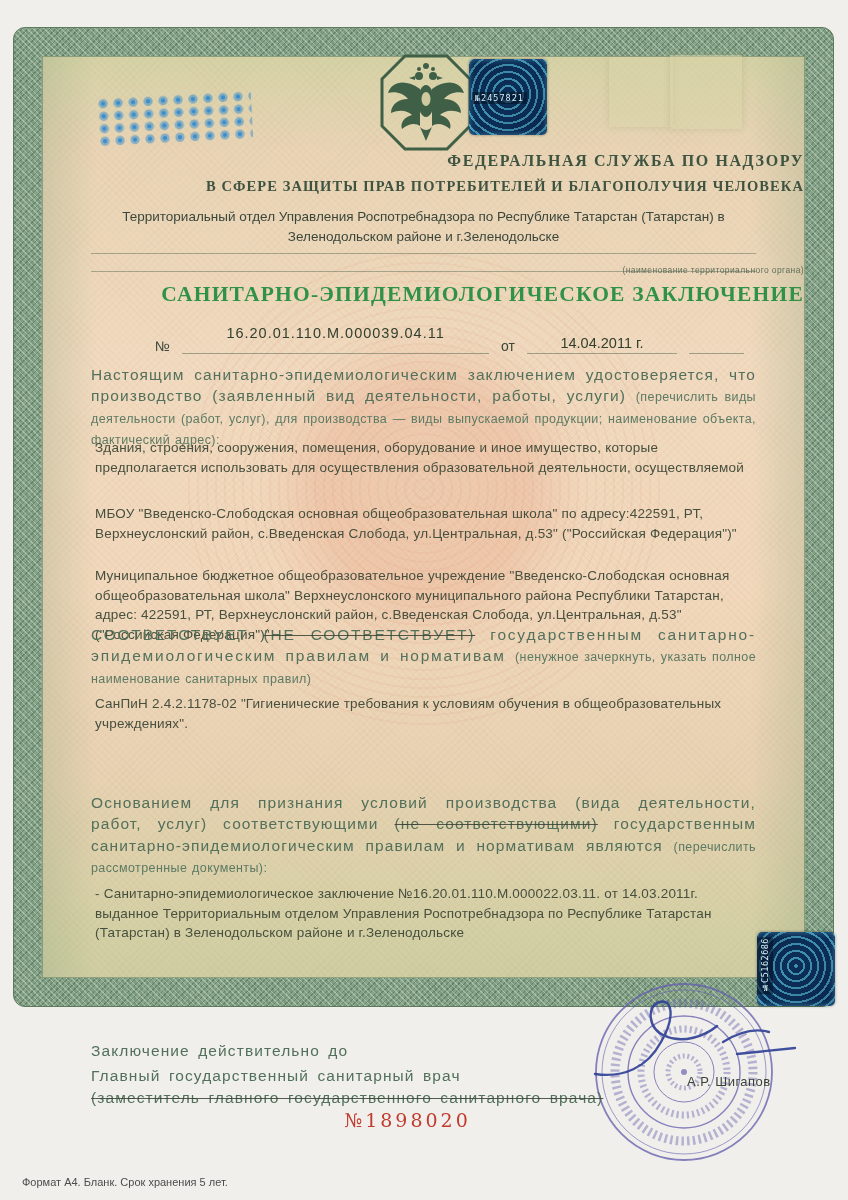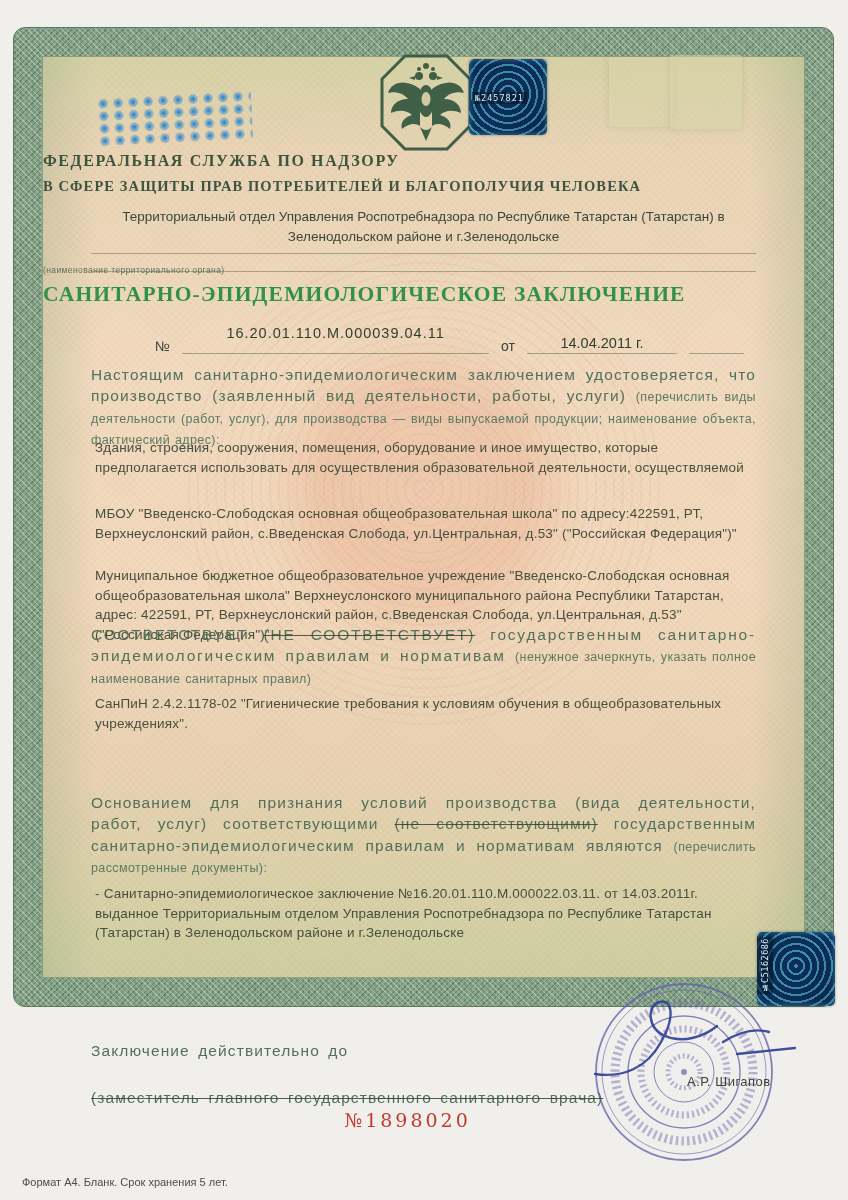--- a/index.html
+++ b/index.html
@@ -65,21 +65,21 @@
   .holo-side { left:714px; top:875px; width:78px; height:74px; }
   .holo-num {
     position:absolute; color:#d5ecf7; font-family:"DejaVu Sans Mono", monospace;
     font-size:8.5px; letter-spacing:1px; background:rgba(5,20,40,.6); padding:1px 3px;
     white-space:nowrap;
   }
   .holo-top .holo-num { left:3px; top:33px; }
   .holo-side .holo-num { left:0px; top:5px; writing-mode:vertical-rl; transform:rotate(180deg); letter-spacing:.5px; }
 
   
-  .ctr { position:absolute; left:0; right:0; text-align:left; }
+  .ctr { position:absolute; left:0; right:0; text-align:right; }
   .agency1 {
     top:95px; font-family:"Liberation Serif", serif; font-weight:bold;
     font-size:16px; letter-spacing:1.6px; color:#3e5340;
   }
   .agency2 {
     top:121px; font-family:"Liberation Serif", serif; font-weight:bold;
     font-size:14.5px; letter-spacing:1.1px; color:#3e5340;
   }
   .terr {
     top:150px; left:70px; right:70px; position:absolute; text-align:center;
@@ -259,20 +259,21 @@
       <svg viewBox="0 0 230 110" width="230" height="110">
         <g stroke="#2f3f96" stroke-width="2.4" fill="none" stroke-linecap="round" opacity="0.9">
           <path d="M8 84 C36 88 60 78 74 52 C88 28 86 8 72 12 C60 16 60 38 78 46 C96 54 118 46 130 36"></path>
           <path d="M136 52 C152 42 168 38 182 42"></path>
           <path d="M150 64 L208 58"></path>
         </g>
       </svg>
     </div>
 
     <div class="p-form valid">Заключение действительно до</div>
+    <div class="p-form chief">Главный государственный санитарный врач</div>
     <div class="p-form deputy">
       <span class="struck">(заместитель главного государственного санитарного врача)</span>
     </div>
 
     <div class="signer">А.Р. Шигапов</div>
 
     <div class="blank-num">№1898020</div>
 
   </div>
 </div>

